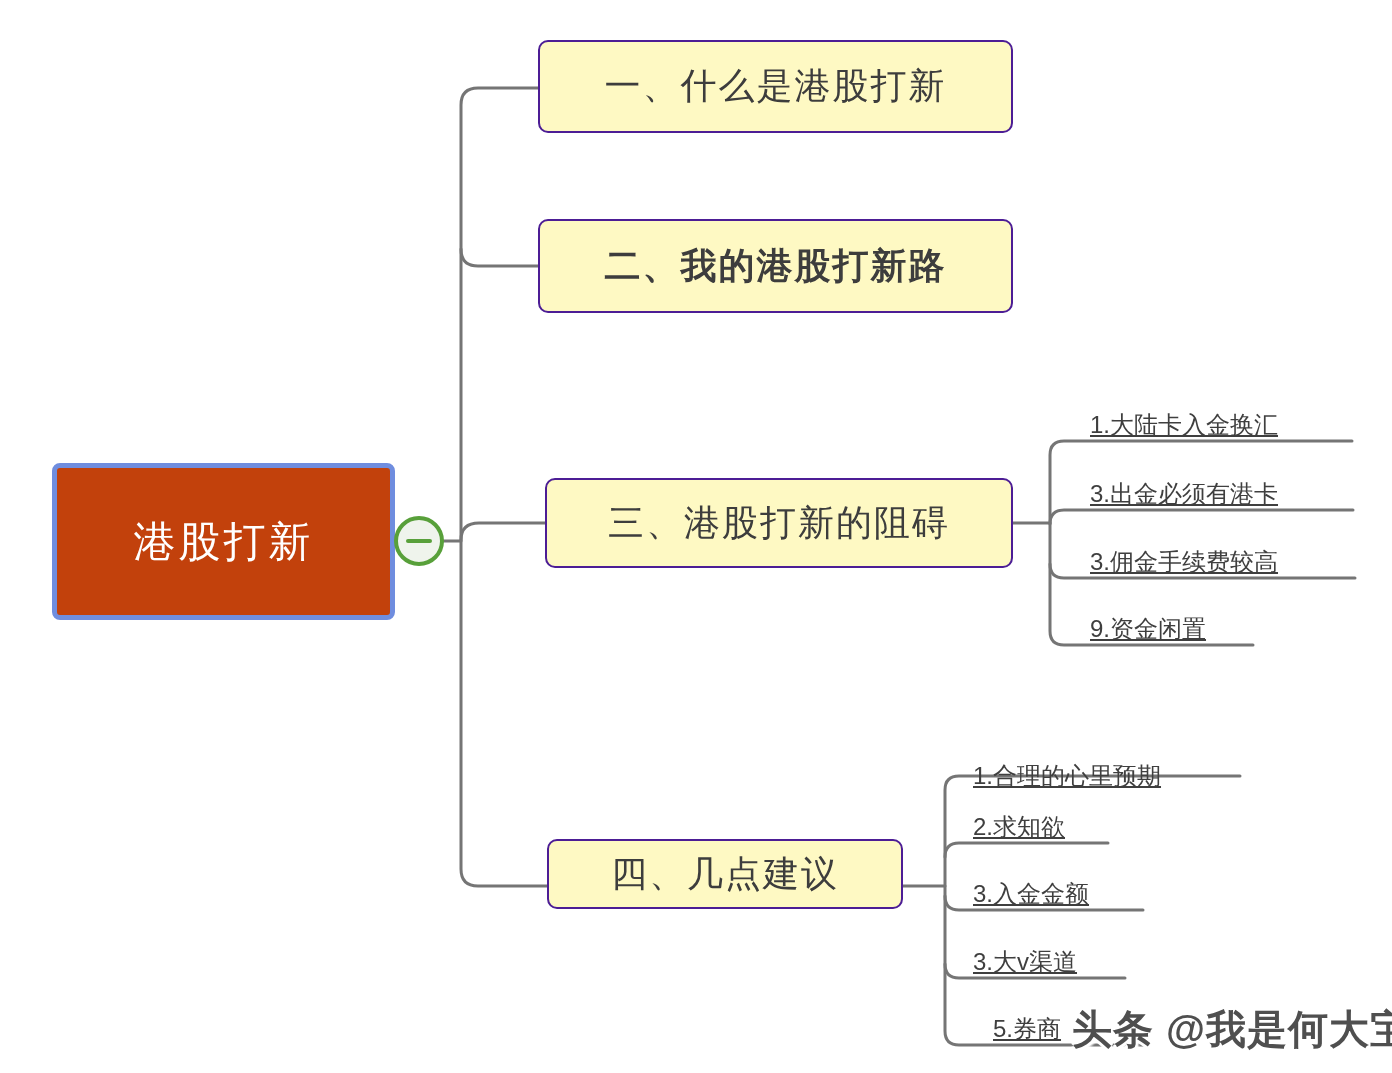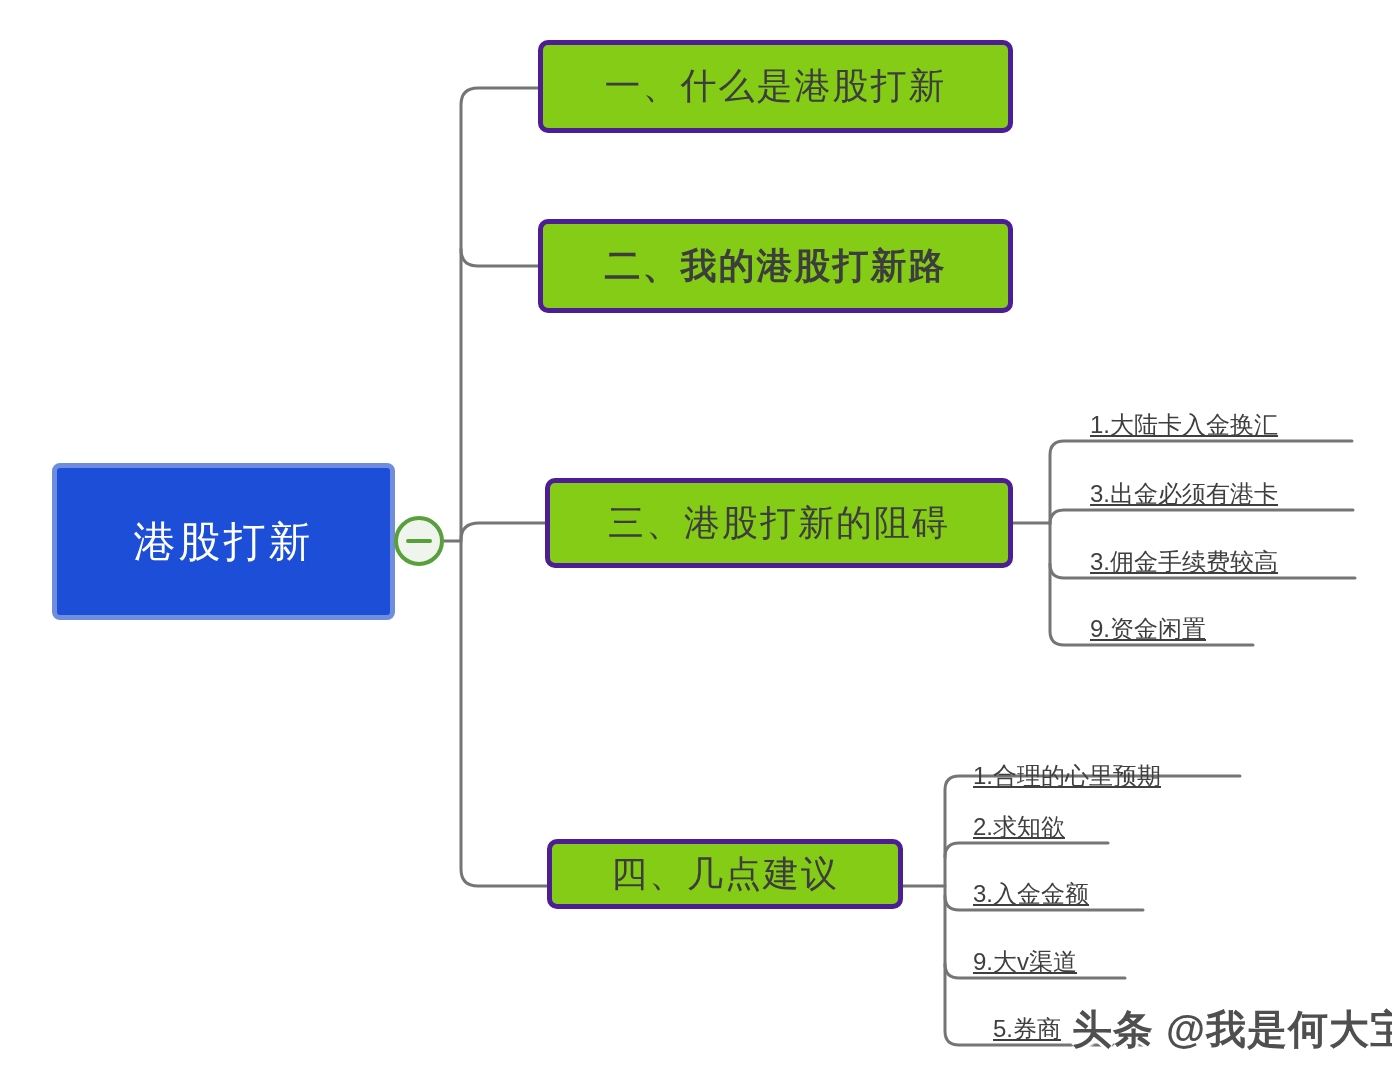--- a/index.html
+++ b/index.html
@@ -4,25 +4,25 @@
 <style>
   html,body{margin:0;padding:0;}
   body{
     width:1392px;height:1073px;position:relative;background:#ffffff;overflow:hidden;
     font-family:"Liberation Sans","DejaVu Sans",sans-serif;
   }
   #connector-svg{position:absolute;left:0;top:0;z-index:1;}
   .node{position:absolute;display:flex;align-items:center;justify-content:center;box-sizing:border-box;z-index:2;}
   .root-node{
     left:52px;top:463px;width:343px;height:157px;
-    background:#1d4ed8;border:5px solid #6f8ddf;border-radius:8px;
+    background:#c2410c;border:5px solid #6f8ddf;border-radius:8px;
     color:#ffffff;font-size:42px;letter-spacing:3px;
   }
   .branch-node{
-    background:#84cc16;border:5px solid #4c1d95;border-radius:10px;
+    background:#fef9c3;border:2px solid #4c1d95;border-radius:10px;
     color:#3d3d3d;font-size:36px;letter-spacing:2px;white-space:nowrap;
   }
   .branch-1{left:538px;top:40px;width:475px;height:93px;}
   .branch-2{left:538px;top:219px;width:475px;height:94px;font-weight:bold;}
   .branch-3{left:545px;top:478px;width:468px;height:90px;}
   .branch-4{left:547px;top:839px;width:356px;height:70px;}
   .collapse-toggle{
     position:absolute;left:394px;top:516px;width:50px;height:50px;box-sizing:border-box;
     background:#eff4ec;border:4px solid #58a03a;border-radius:50%;z-index:3;
     display:flex;align-items:center;justify-content:center;cursor:pointer;
@@ -98,19 +98,19 @@
 <div class="child-topic b4-child c4-1">
   <span>1.合理的心里预期</span>
 </div>
 <div class="child-topic b4-child c4-2">
   <span>2.求知欲</span>
 </div>
 <div class="child-topic b4-child c4-3">
   <span>3.入金金额</span>
 </div>
 <div class="child-topic b4-child c4-4">
-  <span>9.大v渠道</span>
+  <span>3.大v渠道</span>
 </div>
 <div class="child-topic b4-child c4-5">
   <span>5.券商</span>
 </div>
 
 <div class="watermark">头条 @我是何大宝</div>
 
 </body></html>

